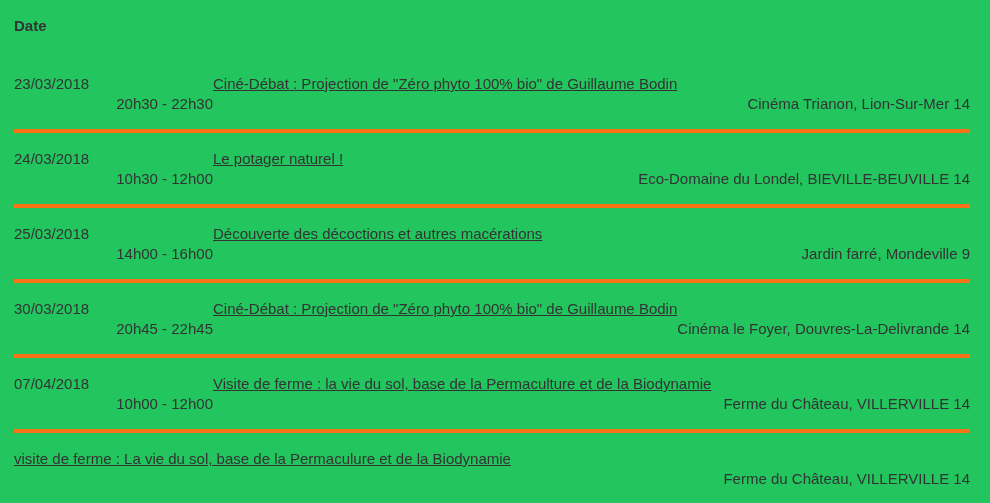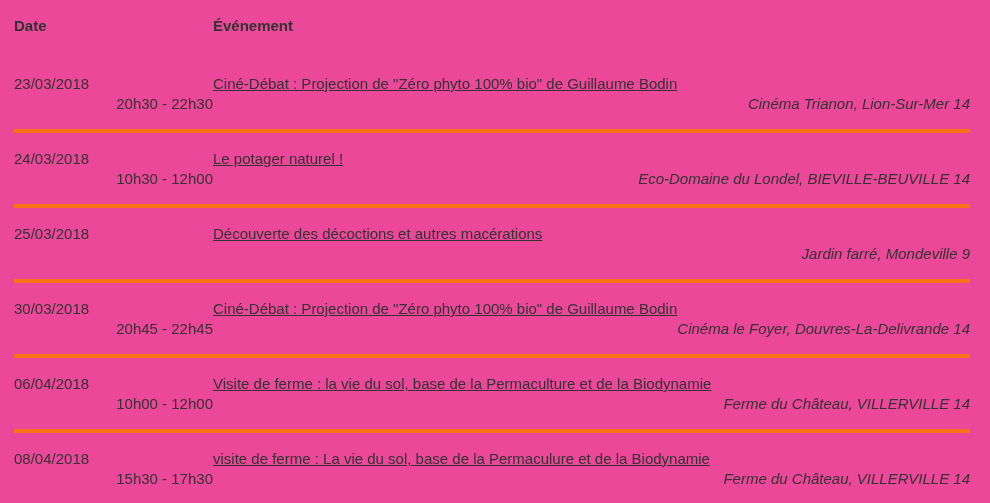--- a/index.html
+++ b/index.html
@@ -5,21 +5,21 @@
   * { margin: 0; padding: 0; box-sizing: border-box; }
   html, body {
     background: #ffffff;
     font-family: "Liberation Sans", "DejaVu Sans", sans-serif;
     color: #333333;
   }
   .page {
     width: 990px;
     height: 503px;
     overflow: hidden;
-    background: #ec4899;
+    background: #22c55e;
   }
   .event-table {
     margin: 14px 20px 0 14px;
     width: 956px;
     font-size: 15px;
     line-height: 20px;
   }
   .header-row {
     display: flex;
     padding: 2px 0 22px 0;
@@ -41,32 +41,30 @@
   .event-link {
     color: #333333;
     text-decoration: underline;
     cursor: pointer;
   }
   .time-line, .venue-line {
     display: block;
     text-align: right;
   }
   .venue-line {
-    font-style: italic;
   }
 </style>
 </head>
 <body>
 
 <div class="page">
   <div class="event-table">
 
     <div class="header-row">
       <div class="col-date">Date</div>
-      <div class="col-event">Événement</div>
     </div>
 
     <div>
   <div class="row">
     <div class="col-date">
       <span class="date-line">23/03/2018</span>
       <span class="time-line">20h30 - 22h30</span>
     </div>
     <div class="col-event">
       <a class="event-link">Ciné-Débat : Projection de "Zéro phyto 100% bio" de Guillaume Bodin</a>
@@ -81,54 +79,51 @@
     </div>
     <div class="col-event">
       <a class="event-link">Le potager naturel !</a>
       <span class="venue-line">Eco-Domaine du Londel, BIEVILLE-BEUVILLE 14</span>
     </div>
   </div>
 
   <div class="row">
     <div class="col-date">
       <span class="date-line">25/03/2018</span>
+      <span class="time-line">14h00 - 16h00</span>
     </div>
     <div class="col-event">
       <a class="event-link">Découverte des décoctions et autres macérations</a>
       <span class="venue-line">Jardin farré, Mondeville 9</span>
     </div>
   </div>
 
   <div class="row">
     <div class="col-date">
       <span class="date-line">30/03/2018</span>
       <span class="time-line">20h45 - 22h45</span>
     </div>
     <div class="col-event">
       <a class="event-link">Ciné-Débat : Projection de "Zéro phyto 100% bio" de Guillaume Bodin</a>
       <span class="venue-line">Cinéma le Foyer, Douvres-La-Delivrande 14</span>
     </div>
   </div>
 
   <div class="row">
     <div class="col-date">
-      <span class="date-line">06/04/2018</span>
+      <span class="date-line">07/04/2018</span>
       <span class="time-line">10h00 - 12h00</span>
     </div>
     <div class="col-event">
       <a class="event-link">Visite de ferme : la vie du sol, base de la Permaculture et de la Biodynamie</a>
       <span class="venue-line">Ferme du Château, VILLERVILLE 14</span>
     </div>
   </div>
 
   <div class="row">
-    <div class="col-date">
-      <span class="date-line">08/04/2018</span>
-      <span class="time-line">15h30 - 17h30</span>
-    </div>
     <div class="col-event">
       <a class="event-link">visite de ferme : La vie du sol, base de la Permaculure et de la Biodynamie</a>
       <span class="venue-line">Ferme du Château, VILLERVILLE 14</span>
     </div>
   </div>
 </div>
 
   </div>
 </div>
 

